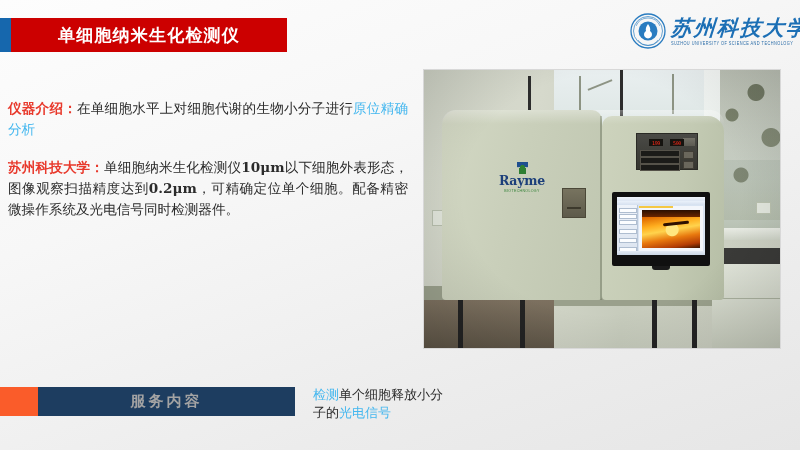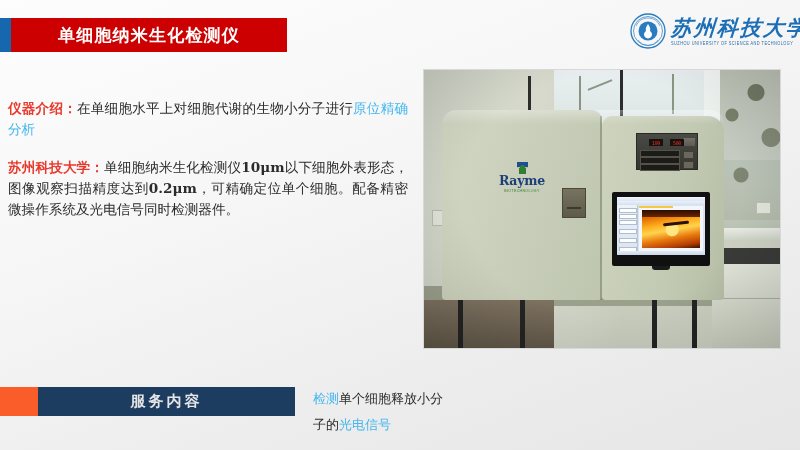--- a/index.html
+++ b/index.html
@@ -133,34 +133,34 @@
     left: 38px;
     top: 387px;
     width: 257px;
     height: 29px;
     background: #1d3d60;
     display: flex;
     align-items: center;
     justify-content: center;
   }
   .svc-navy span {
-    color: #e5e5e5;
+    color: #a3a3a3;
     font-size: 15px;
     font-weight: bold;
     letter-spacing: 3px;
     font-family: "DejaVu Sans", "Liberation Sans", sans-serif;
   }
   .svc-note {
     position: absolute;
     left: 313px;
     top: 386px;
     width: 130px;
     font-family: "DejaVu Serif", "Liberation Serif", serif;
     font-size: 13px;
-    line-height: 26px;
+    line-height: 18px;
     color: #2b2b2b;
   }
 
   
   .motto {
     position: absolute;
     left: 600px;
     top: 400px;
     width: 195px;
     text-align: center;

